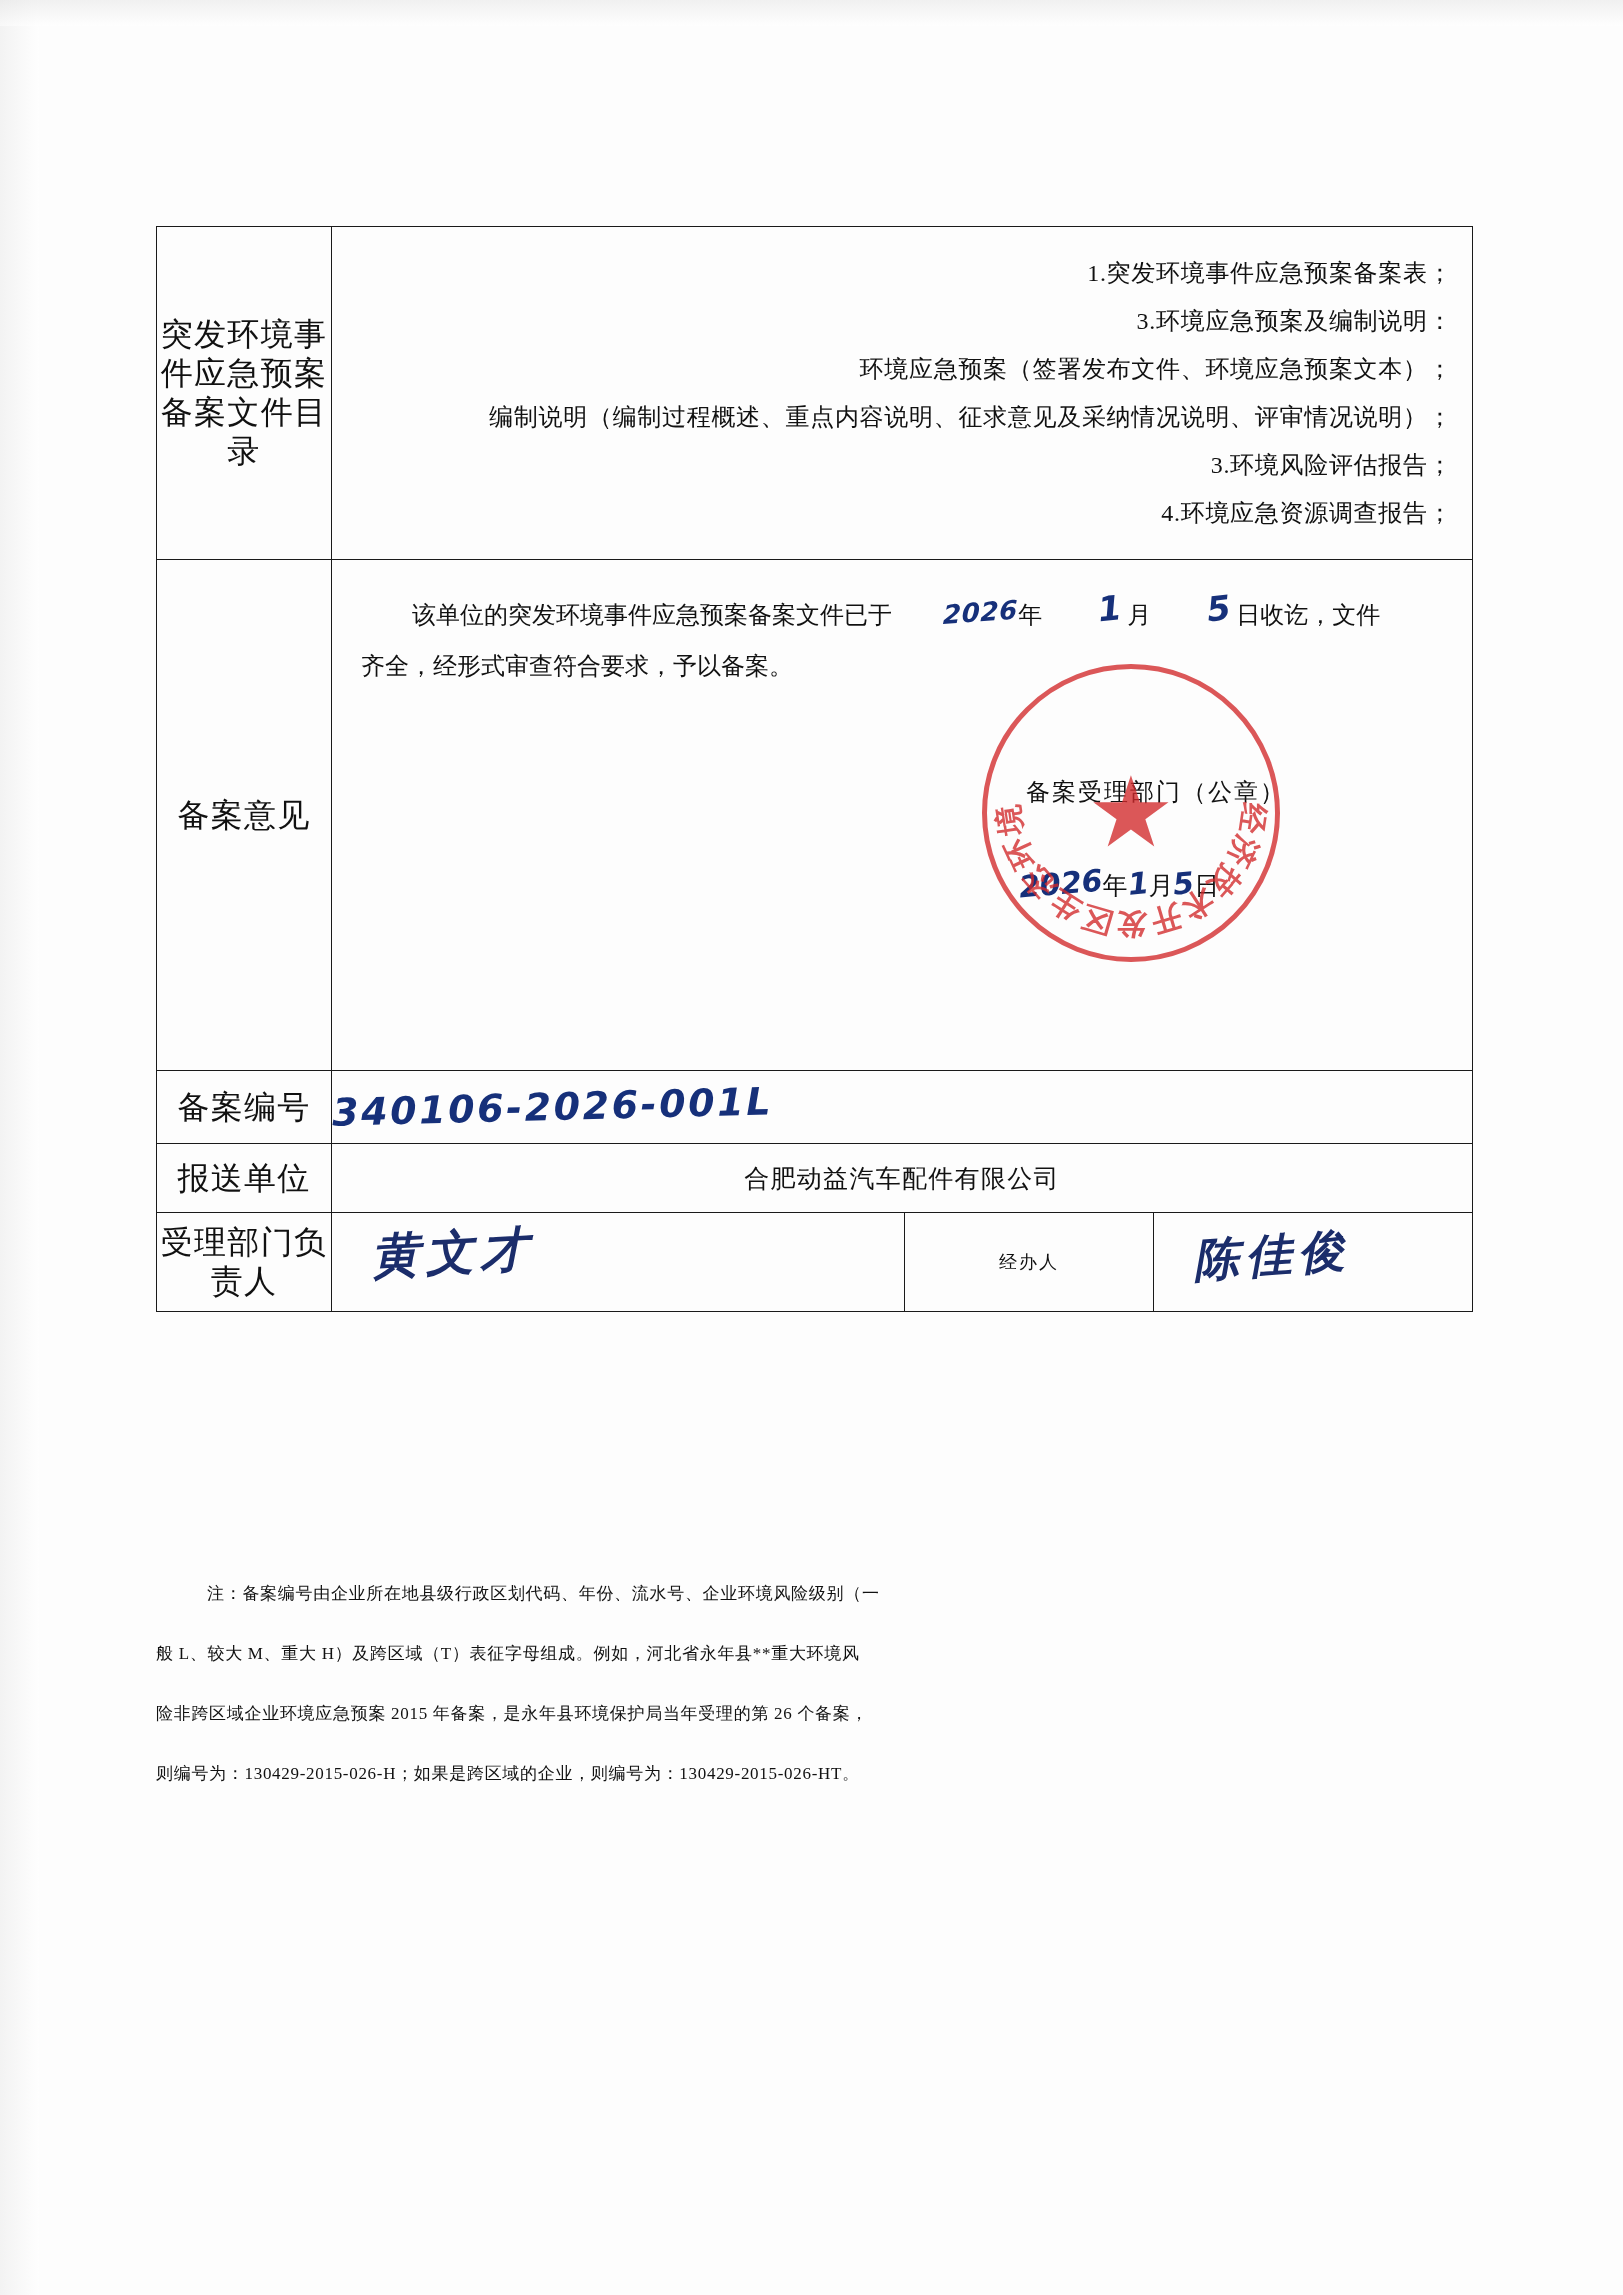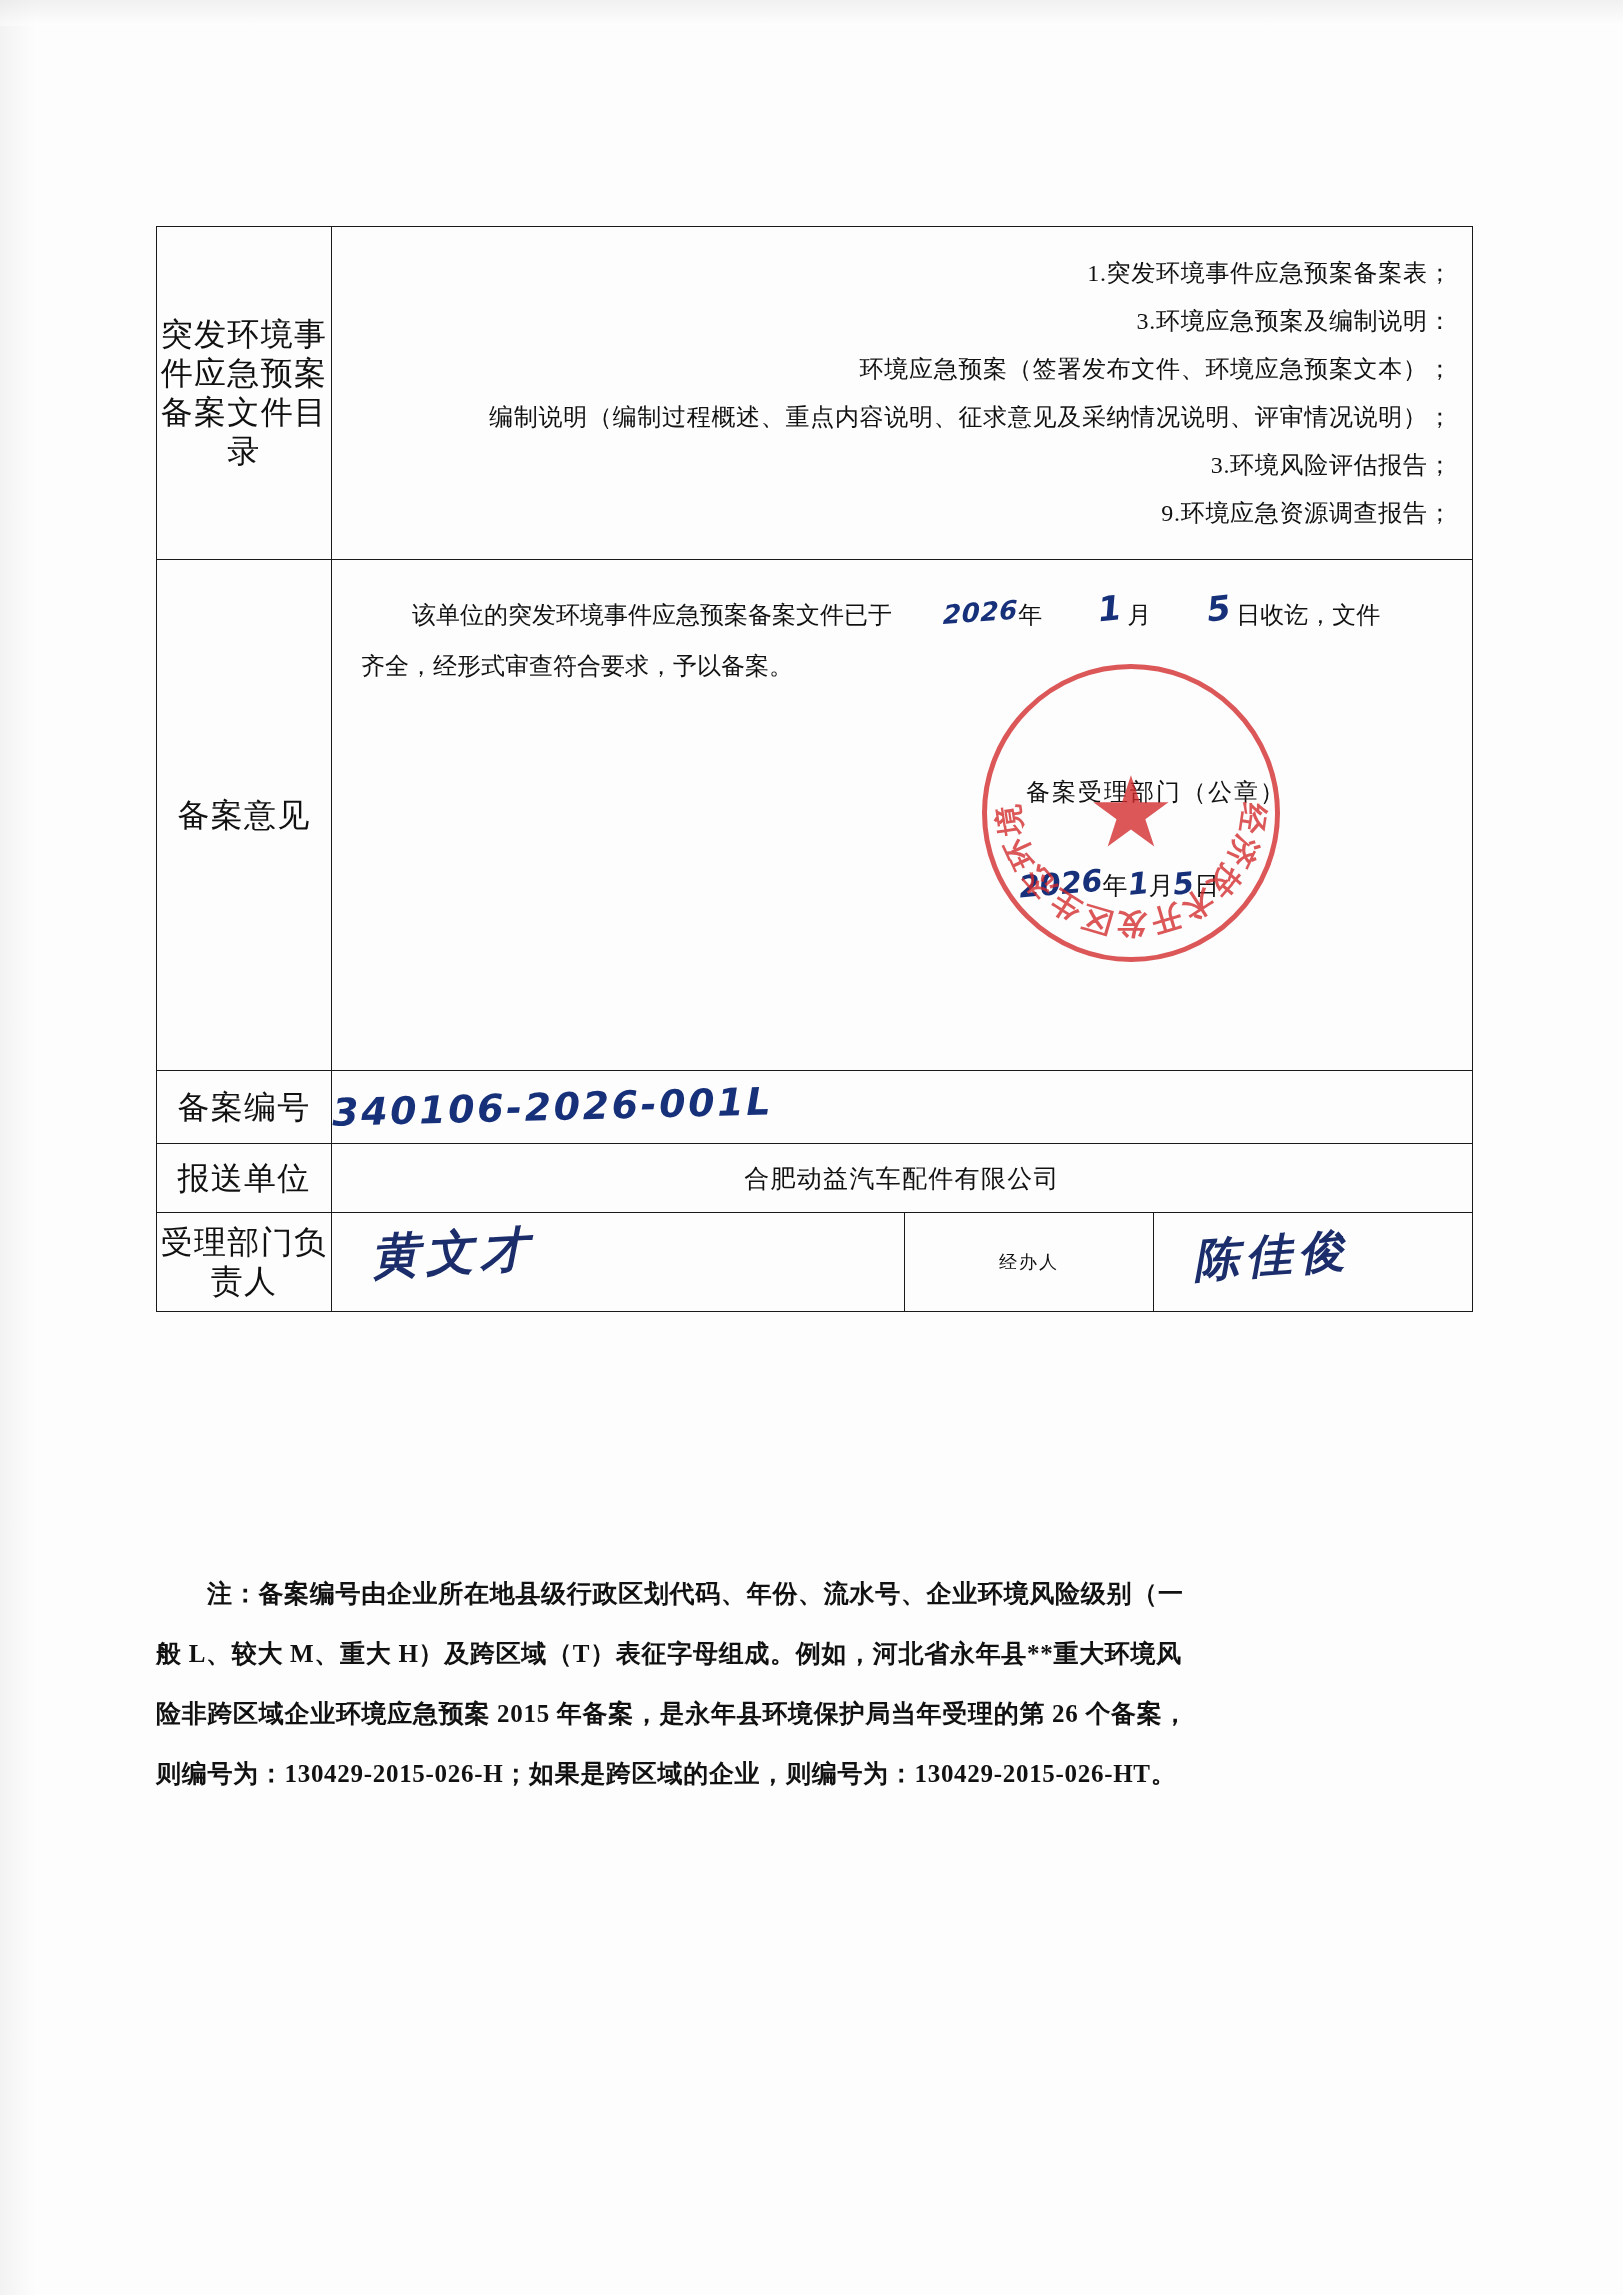--- a/index.html
+++ b/index.html
@@ -216,25 +216,24 @@
     text-align: center;
     font-size: 18px;
     letter-spacing: 2px;
   }
 
   .note {
     position: absolute;
     left: 156px;
     top: 1564px;
     width: 1317px;
-    font-size: 25px;
+    font-size: 17px;
     line-height: 60px;
     letter-spacing: 0.7px;
     text-align: justify;
-    font-weight: bold;
   }
   .note .first { text-indent: 51px; }
 </style>
 </head>
 <body>
 
 <div class="page">
   <div class="scan-edge-left"></div>
   <div class="scan-edge-top"></div>
 
@@ -254,21 +253,21 @@
           <span class="lbl">备案文件目</span>
           <span class="lbl">录</span>
         </td>
         <td colspan="3">
           <div class="doclist">
             <span class="ln">1.突发环境事件应急预案备案表；</span>
             <span class="ln">3.环境应急预案及编制说明：</span>
             <span class="ln ind">环境应急预案（签署发布文件、环境应急预案文本）；</span>
             <span class="ln ind">编制说明（编制过程概述、重点内容说明、征求意见及采纳情况说明、评审情况说明）；</span>
             <span class="ln">3.环境风险评估报告；</span>
-            <span class="ln">9.环境应急资源调查报告；</span>
+            <span class="ln">4.环境应急资源调查报告；</span>
           </div>
         </td>
       </tr>
 
       <tr>
         <td class="label-cell">
           <span class="lbl">备案意见</span>
         </td>
         <td colspan="3">
           <div class="opinion">

